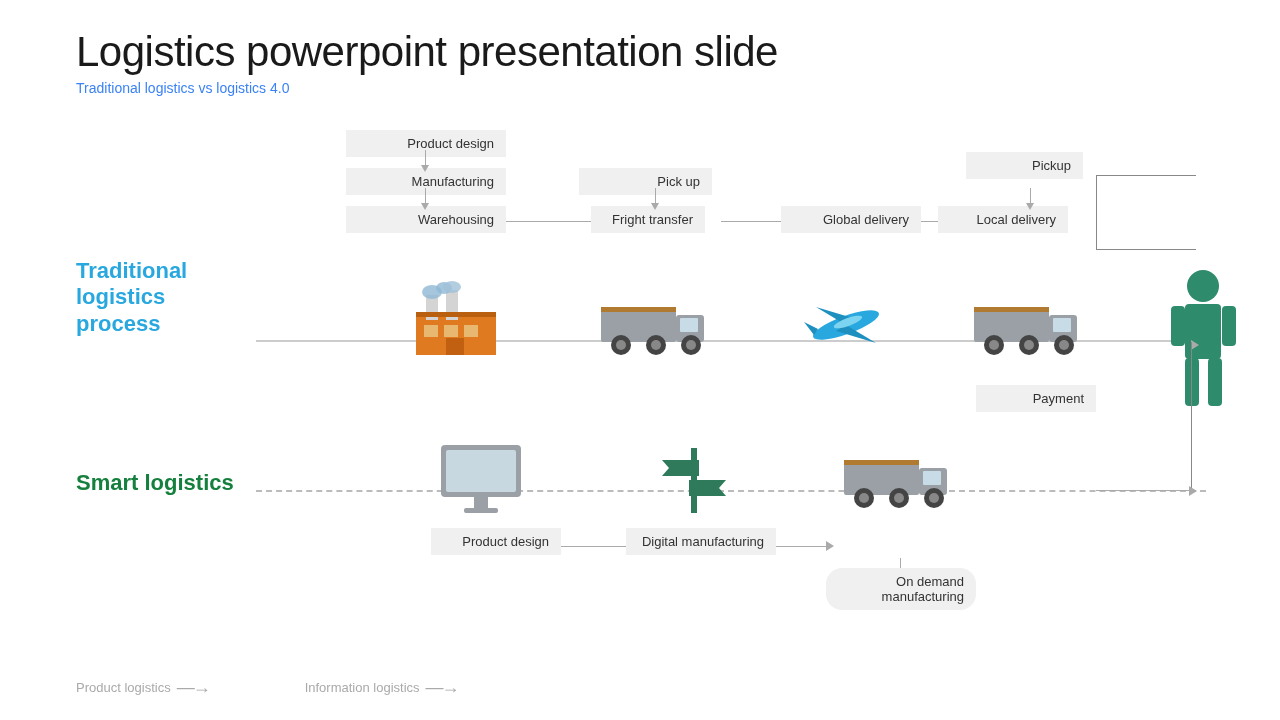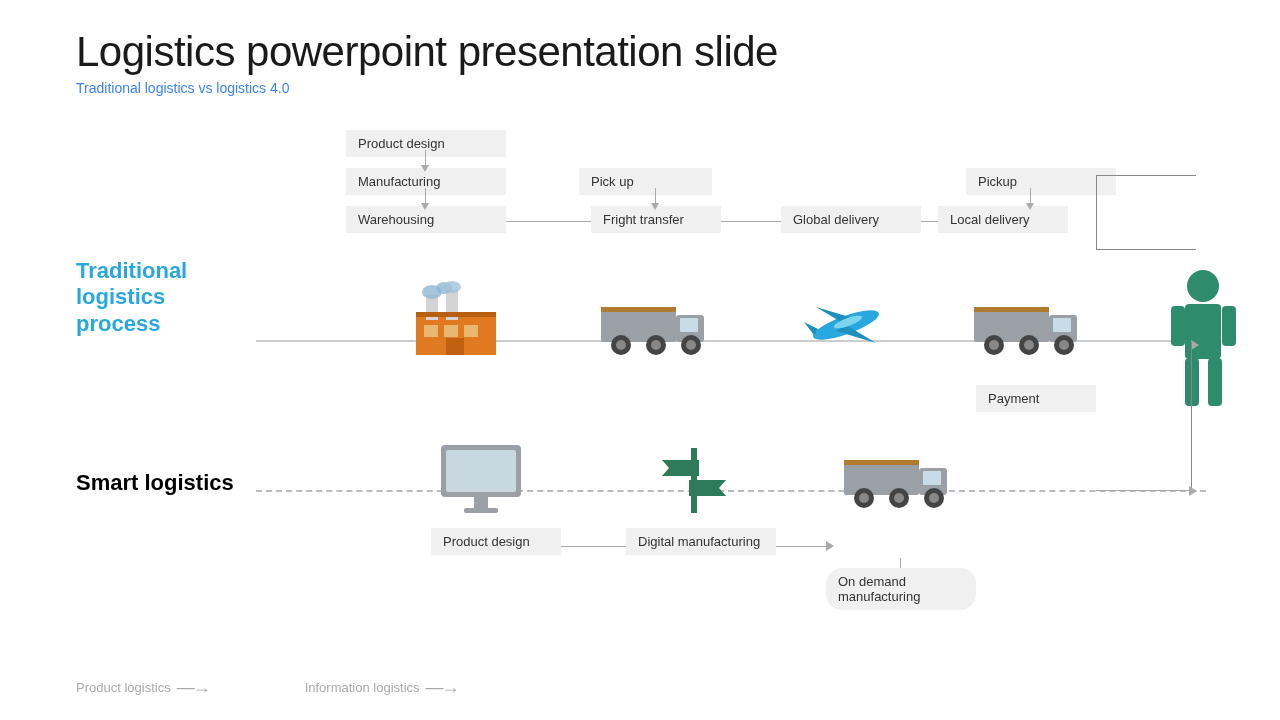--- a/index.html
+++ b/index.html
@@ -44,49 +44,49 @@
       font-size: 22px;
       font-weight: 600;
       line-height: 1.2;
       width: 170px;
     }
 
     .section-label-smart {
       position: absolute;
       left: 40px;
       top: 470px;
-      color: #000000;
+      color: #15803d;
       font-size: 22px;
       font-weight: 600;
       width: 170px;
     }
 
     
     .box {
       position: absolute;
       background: #f0f0f0;
       border: none;
       padding: 6px 12px;
       font-size: 13px;
       color: #333;
-      text-align: left;
+      text-align: right;
       white-space: nowrap;
     }
 
     
     .box-product-design   { left: 310px; top: 130px; width: 160px; }
     .box-manufacturing    { left: 310px; top: 168px; width: 160px; }
     .box-warehousing      { left: 310px; top: 206px; width: 160px; }
 
     .box-pickup           { left: 543px; top: 168px; width: 133px; }
-    .box-fright           { left: 555px; top: 206px; width: 130px; }
+    .box-fright           { left: 555px; top: 206px; width: 114px; }
 
     .box-global-delivery  { left: 745px; top: 206px; width: 140px; }
 
-    .box-pickup2          { left: 930px; top: 168px; width: 150px; }
+    .box-pickup2          { left: 930px; top: 152px; width: 117px; }
     .box-local-delivery   { left: 902px; top: 206px; width: 130px; }
 
     .box-payment          { left: 940px; top: 385px; width: 120px; }
 
     
     .box-product-design-s { left: 395px; top: 528px; width: 130px; }
     .box-digital-dist     { left: 590px; top: 528px; width: 150px; }
     .box-delivery-cust    { left: 790px; top: 528px; width: 150px; }
     .box-on-demand        { left: 790px; top: 568px; width: 150px; border-radius: 16px; }
 

